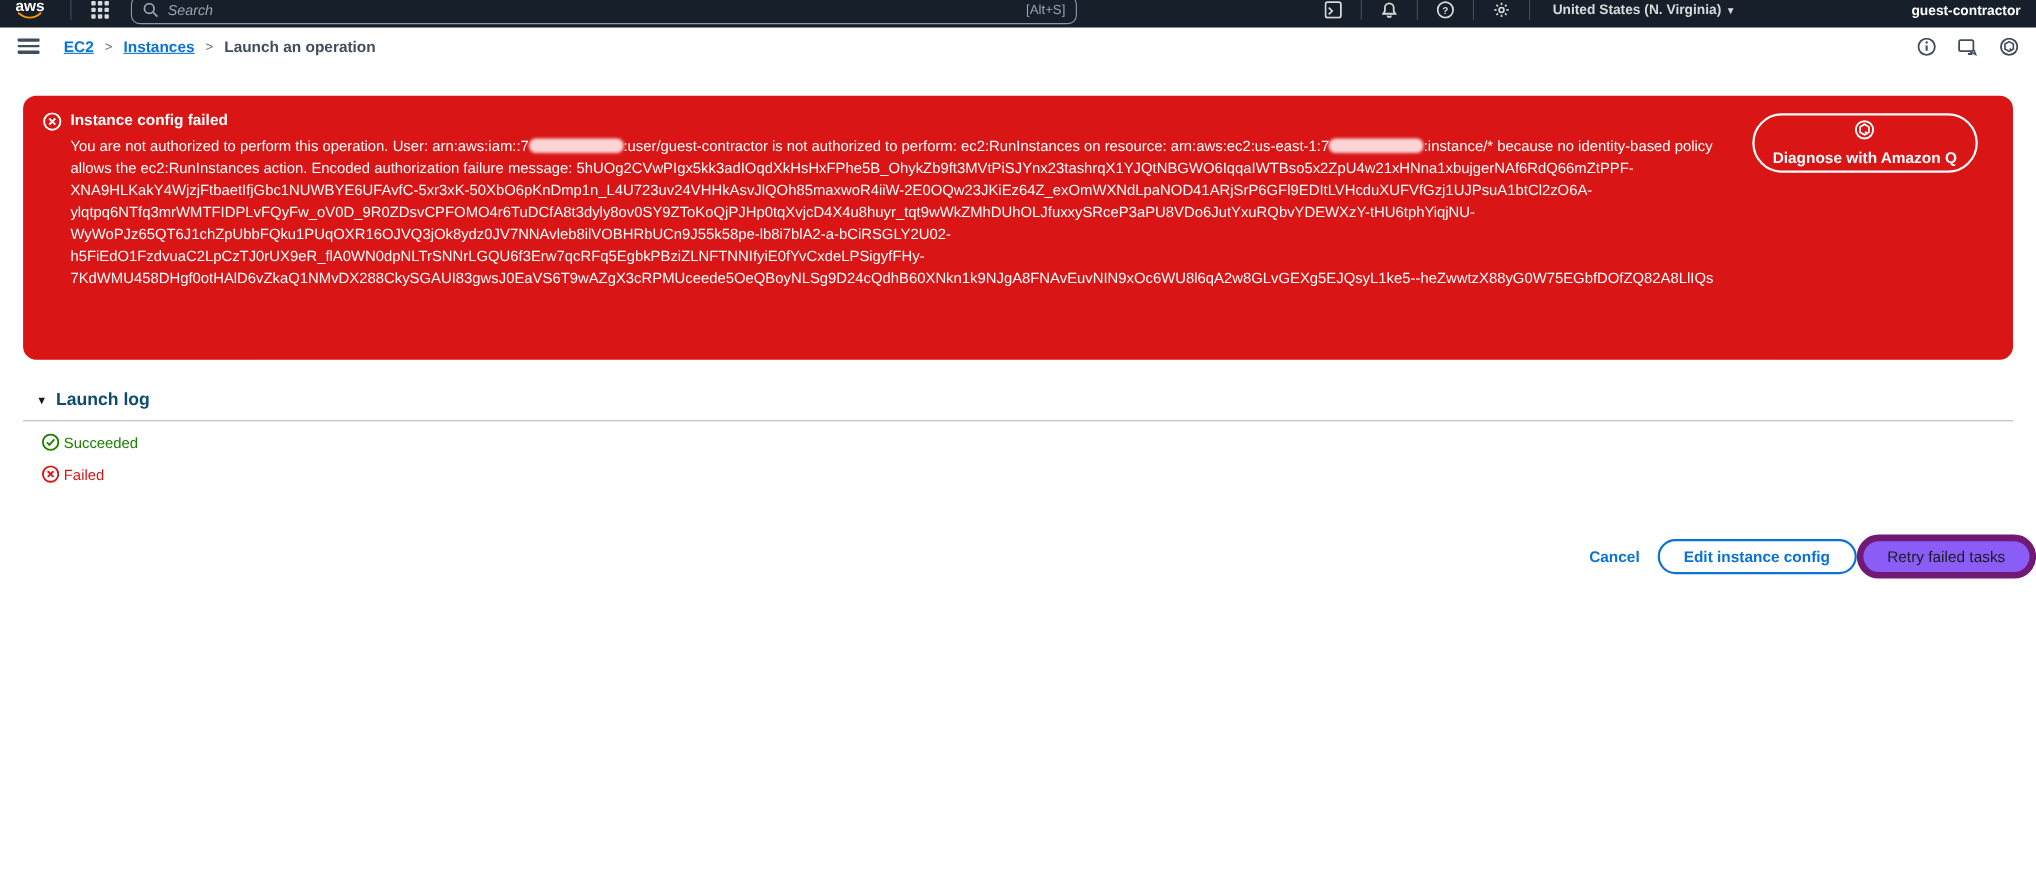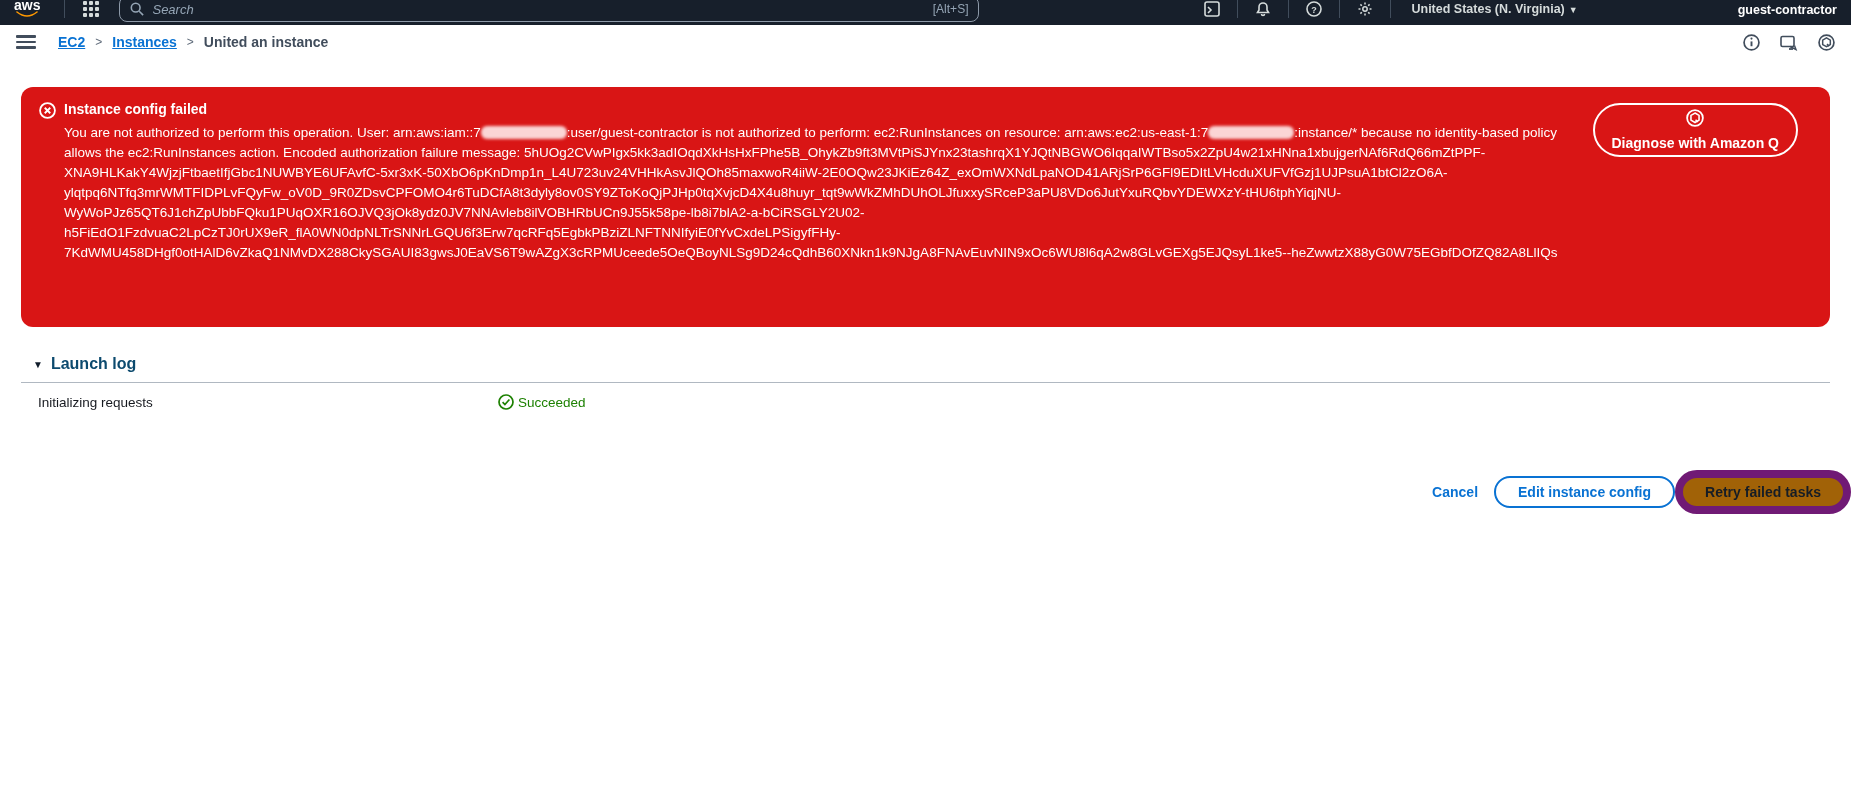--- a/index.html
+++ b/index.html
@@ -71,22 +71,22 @@
   .status.success { color:#1d8102; }
   .status.error { color:#d91515; }
 
   
   .actions { margin-top:45px; display:flex; justify-content:flex-end;
     align-items:center; }
   .link-btn { color:#0972d3; font-size:14px; font-weight:bold; cursor:pointer;
     padding:6px 14px; border:2px solid transparent; border-radius:999px; background:none; }
   .outline-btn { color:#0972d3; font-size:14px; font-weight:bold; cursor:pointer;
     background:#fff; border:2px solid #0972d3; border-radius:999px; padding:6px 22px; }
-  .primary-btn { color:#161d26; font-size:14px; font-weight:bold; cursor:pointer;
-    background:#a16207; border:8px solid #701a75; border-radius:999px; padding:6px 22px; }
+  .primary-btn { color:#161d26; font-size:14px; font-weight:normal; cursor:pointer;
+    background:#8b5cf6; border:6px solid #701a75; border-radius:999px; padding:6px 22px; }
 </style>
 </head>
 <body>
 
 <div class="topbar">
   <div class="topbar-inner">
     <div class="aws-logo">
       <span>aws</span>
       <svg width="22" height="7" viewBox="0 0 22 7">
         <path d="M1 1 Q11 9 21 1" fill="none" stroke="#ff9900" stroke-width="1.6" stroke-linecap="round"></path>
@@ -152,21 +152,21 @@
 <div class="crumbrow">
   <div class="hamburger">
     <i></i>
       <i></i>
       <i></i>
   </div>
   <span class="crumb">EC2</span>
   <span class="crumb-sep">&gt;</span>
   <span class="crumb">Instances</span>
   <span class="crumb-sep">&gt;</span>
-  <span class="crumb-current">United an instance</span>
+  <span class="crumb-current">Launch an operation</span>
   <div class="crumb-right">
     <svg width="17" height="17" viewBox="0 0 16 16">
       <circle cx="8" cy="8" r="7" fill="none" stroke="#414d5c" stroke-width="1.6"></circle>
       <line x1="8" y1="7" x2="8" y2="11.5" stroke="#414d5c" stroke-width="1.8"></line>
       <circle cx="8" cy="4.3" r="1" fill="#414d5c"></circle>
     </svg>
     <svg width="18" height="17" viewBox="0 0 18 16">
       <rect x="1" y="2" width="13" height="10" rx="1.5" fill="none" stroke="#414d5c" stroke-width="1.6"></rect>
       <path d="M10 12l6 3-1.5-4" fill="none" stroke="#414d5c" stroke-width="1.4"></path>
       <line x1="9" y1="14.5" x2="13" y2="14.5" stroke="#414d5c" stroke-width="1.8"></line>
@@ -202,31 +202,37 @@
   </button>
 </div>
 
 <div class="loglist">
   <div class="log-header">
     <span class="log-caret">▼</span>
     <span class="log-title">Launch log</span>
   </div>
 
   <div class="log-row">
-    <span>Initializing requests</span>
     <span class="status success">
       <svg width="16" height="16" viewBox="0 0 16 16">
         <circle cx="8" cy="8" r="7" fill="none" stroke="#1d8102" stroke-width="1.7"></circle>
         <path d="M4.6 8.2l2.3 2.3 4.5-5" fill="none" stroke="#1d8102" stroke-width="1.7"></path>
       </svg>
       <span>Succeeded</span>
     </span>
   </div>
 
   <div class="log-row">
+    <span class="status error">
+      <svg width="16" height="16" viewBox="0 0 16 16">
+        <circle cx="8" cy="8" r="7" fill="none" stroke="#d91515" stroke-width="1.7"></circle>
+        <path d="M5.4 5.4l5.2 5.2M10.6 5.4l-5.2 5.2" stroke="#d91515" stroke-width="1.7"></path>
+      </svg>
+      <span>Failed</span>
+    </span>
   </div>
 </div>
 
 <div class="actions">
   <button class="link-btn">Cancel</button>
   <button class="outline-btn">Edit instance config</button>
   <button class="primary-btn">Retry failed tasks</button>
 </div>
 
 </body></html>

